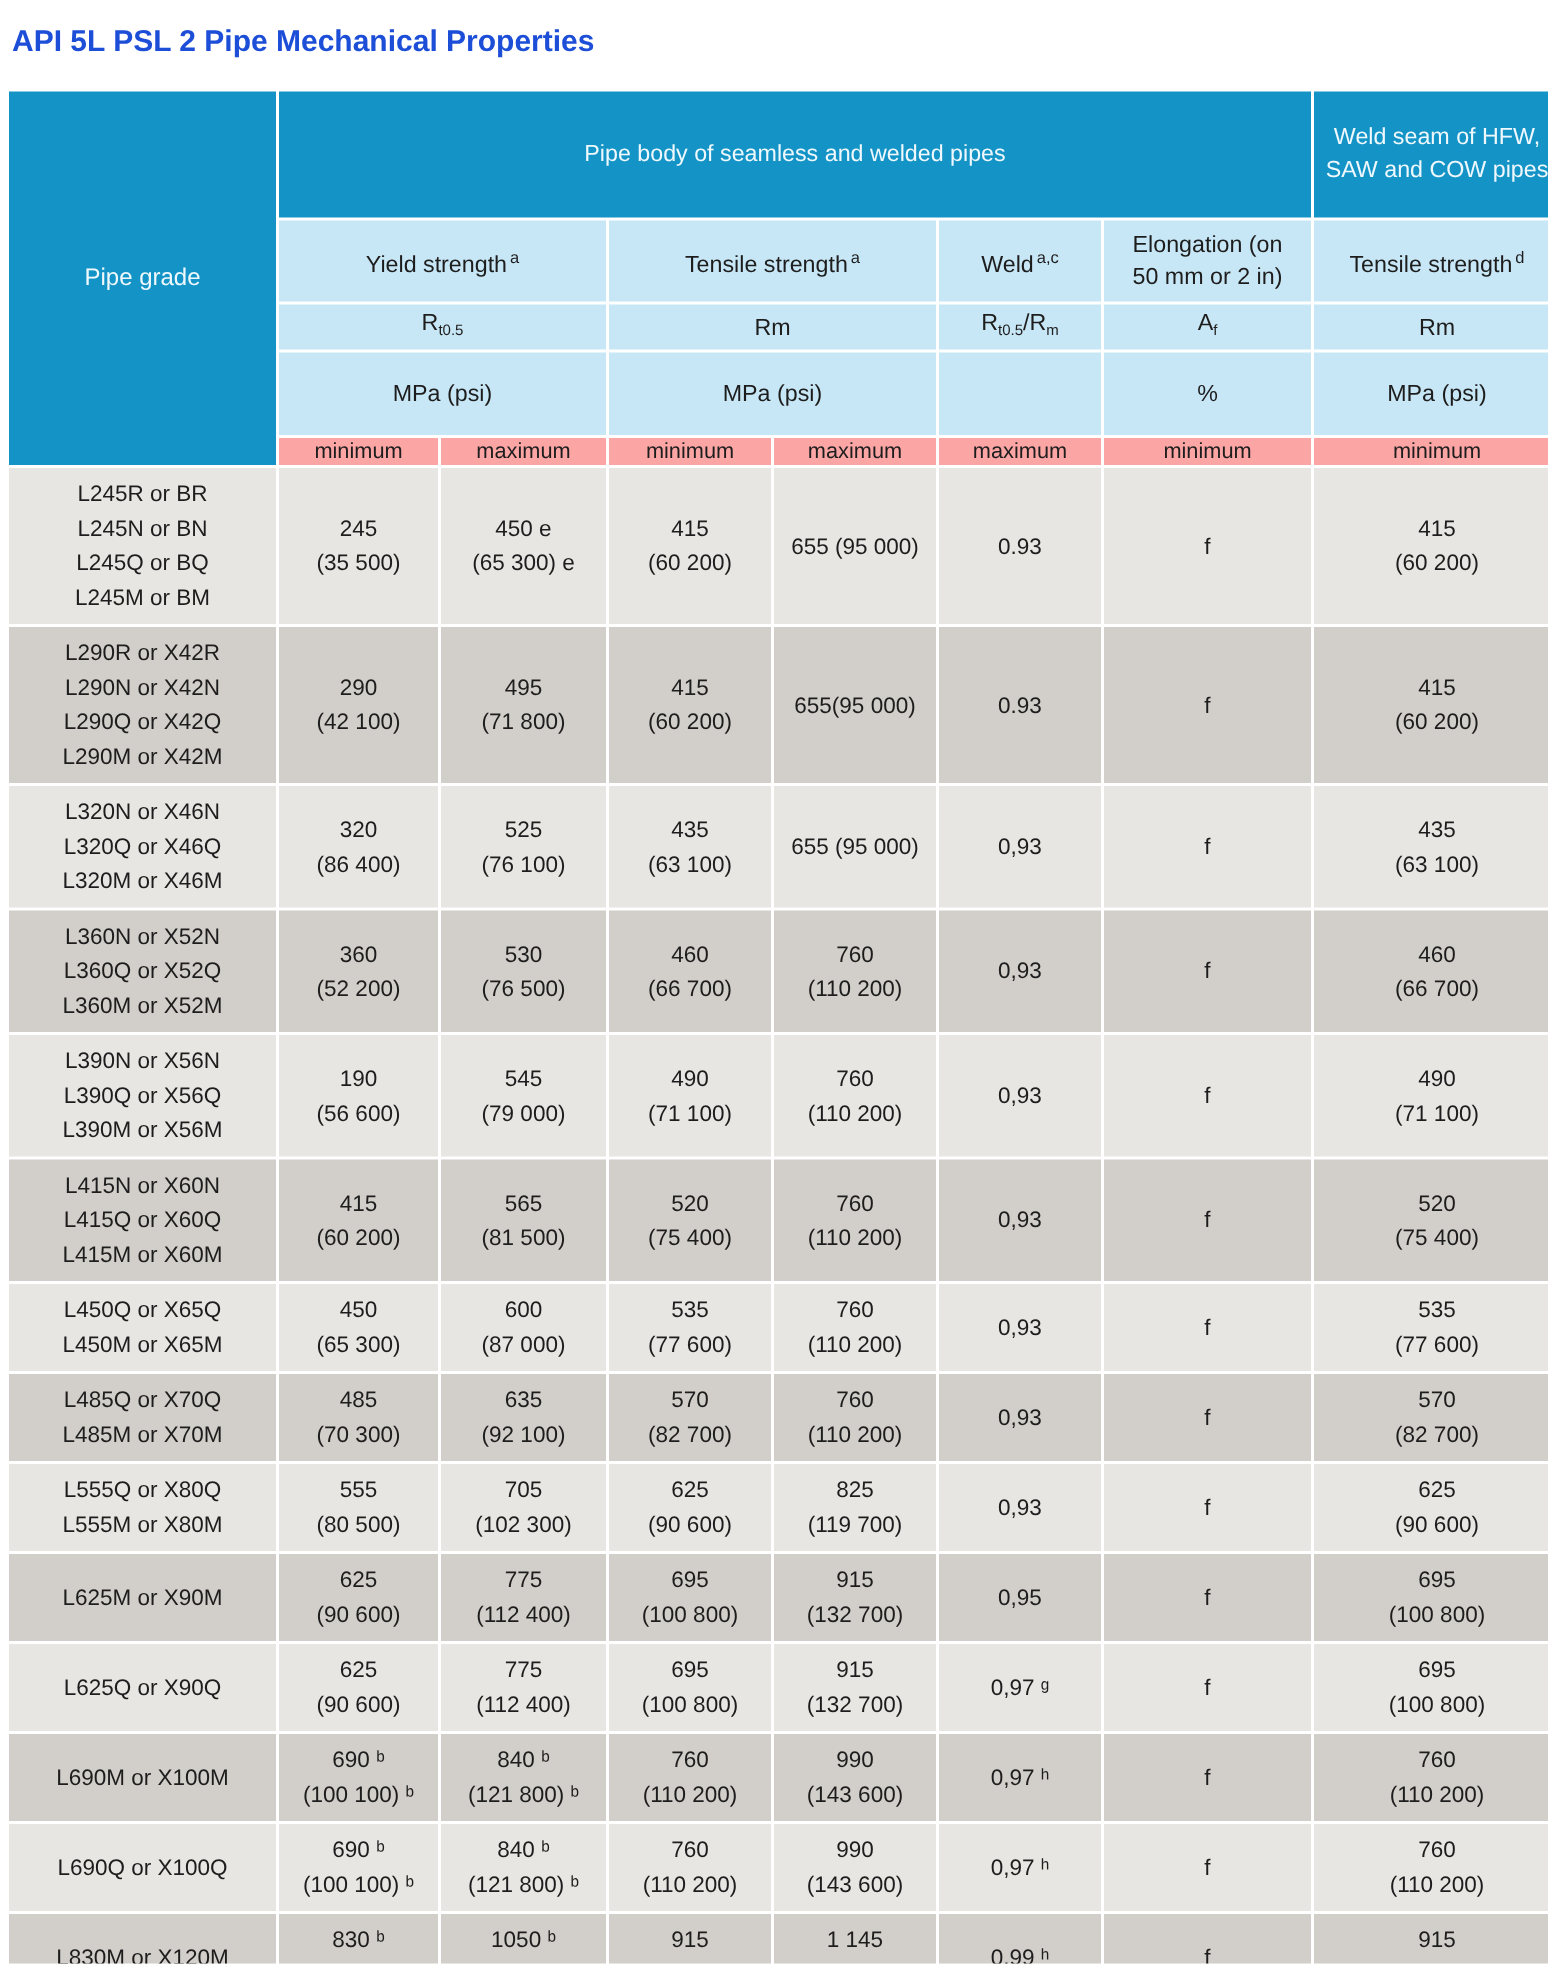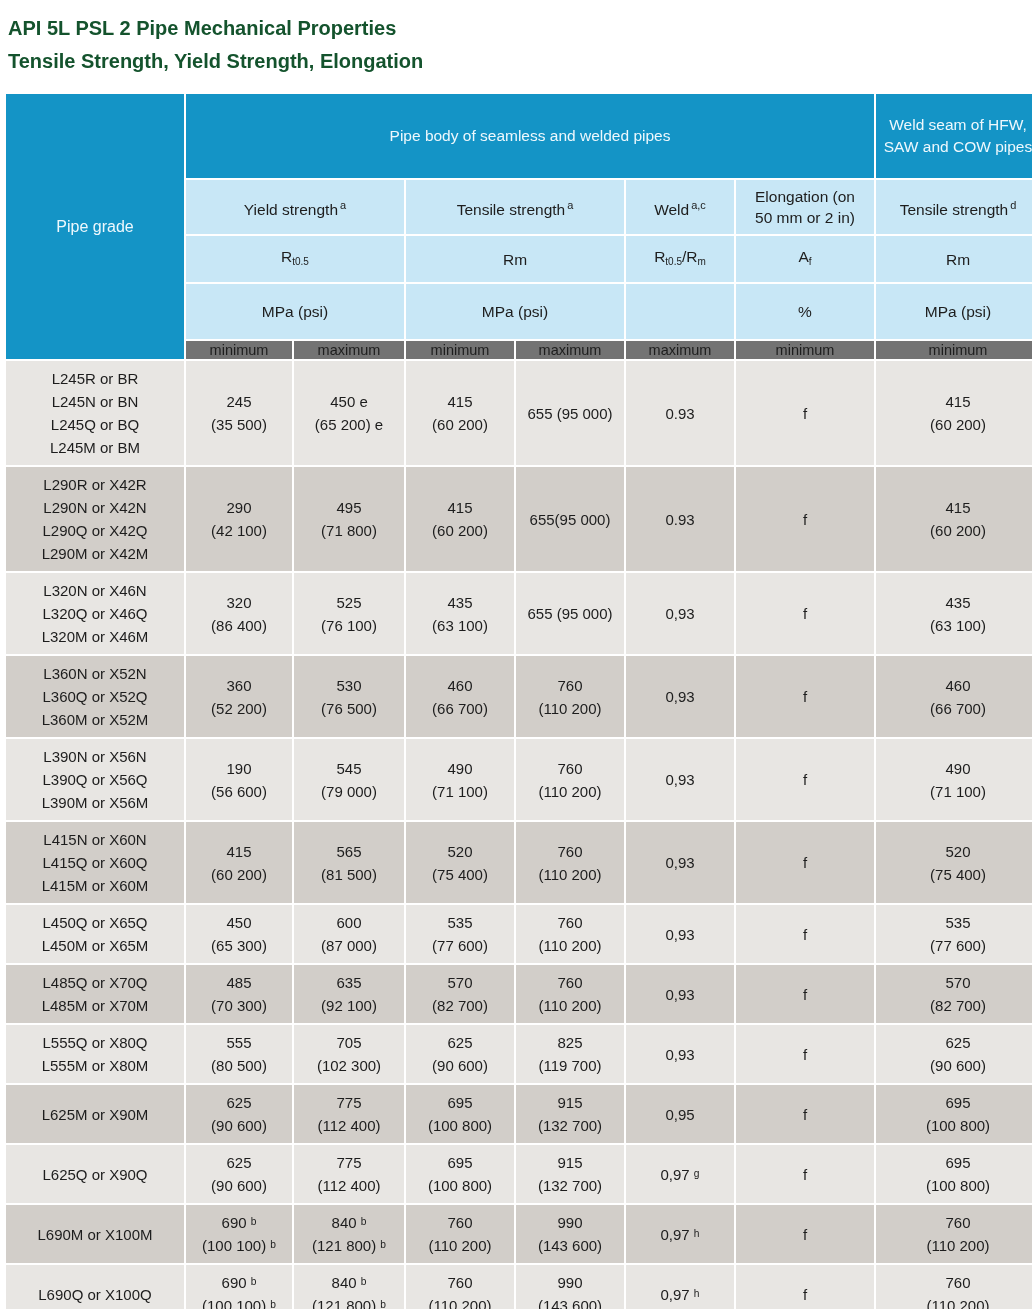--- a/index.html
+++ b/index.html
@@ -4,50 +4,49 @@
 <style>
   * { box-sizing: border-box; }
   html,body { margin:0; padding:0; }
   body {
     width:1032px; height:1309px; overflow:hidden;
     background:#ffffff;
     font-family:"Liberation Sans","DejaVu Sans",sans-serif;
     color:#1d1d1d;
   }
   .title-block { padding:12px 0 0 8px; }
-  .title-line { font-size:20px; font-weight:600; color:#14532d; line-height:33px; }
+  .title-line { font-size:20px; font-weight:600; color:#1d4ed8; line-height:33px; }
 
   table.props {
     border-collapse:separate; border-spacing:2px;
     table-layout:fixed; width:1024px; margin:14px 0 0 4px;
   }
   td, th { text-align:center; vertical-align:middle; padding:4px 4px; white-space:pre-line; font-weight:normal; }
 
   .dark  { background:#1494c6; color:#eef8fd; font-size:16px; line-height:22px; }
   .band  { height:84px; font-size:15.5px; }
   .grade-head { font-size:16px;margin-left:37px; }
   .sub   { background:#c8e7f6; font-size:15.5px; line-height:21px; }
   .grouprow td { height:54px; }
-  .symrow td { height:46px; padding:2px; }
+  .symrow td { height:30px; padding:2px; }
   .unitrow td { height:24px; padding:17px; }
-  .minmax td { background:#737373; font-size:14.5px; height:16px; padding:1px; }
+  .minmax td { background:#fca5a5; font-size:14.5px; height:16px; padding:1px; }
 
   tbody td { font-size:15px; line-height:23px; padding:6px 3px; }
   tbody tr:nth-child(odd)  td { background:#e8e6e3; }
   tbody tr:nth-child(even) td { background:#d2cec9; }
 
   sub { font-size:10px; vertical-align:-3px; }
   sup { font-size:11px; vertical-align:6px; margin-left:2px; }
 </style>
 </head>
 <body>
 
 <div class="title-block">
   <div class="title-line">API 5L PSL 2 Pipe Mechanical Properties</div>
-  <div class="title-line">Tensile Strength, Yield Strength, Elongation</div>
 </div>
 
 <table class="props">
   <colgroup>
     <col style="width:178px">
       <col style="width:106px">
       <col style="width:110px">
     <col style="width:108px">
       <col style="width:108px">
       <col style="width:108px">
@@ -95,21 +94,21 @@
   </thead>
   <tbody>
   <tr>
     <td>L245R or BR
 L245N or BN
 L245Q or BQ
 L245M or BM</td>
     <td>245
 (35 500)</td>
     <td>450 e
-(65 200) e</td>
+(65 300) e</td>
     <td>415
 (60 200)</td>
     <td>655 (95 000)</td>
     <td>0.93</td>
     <td>f</td>
     <td>415
 (60 200)</td>
   </tr>
 
   <tr>

